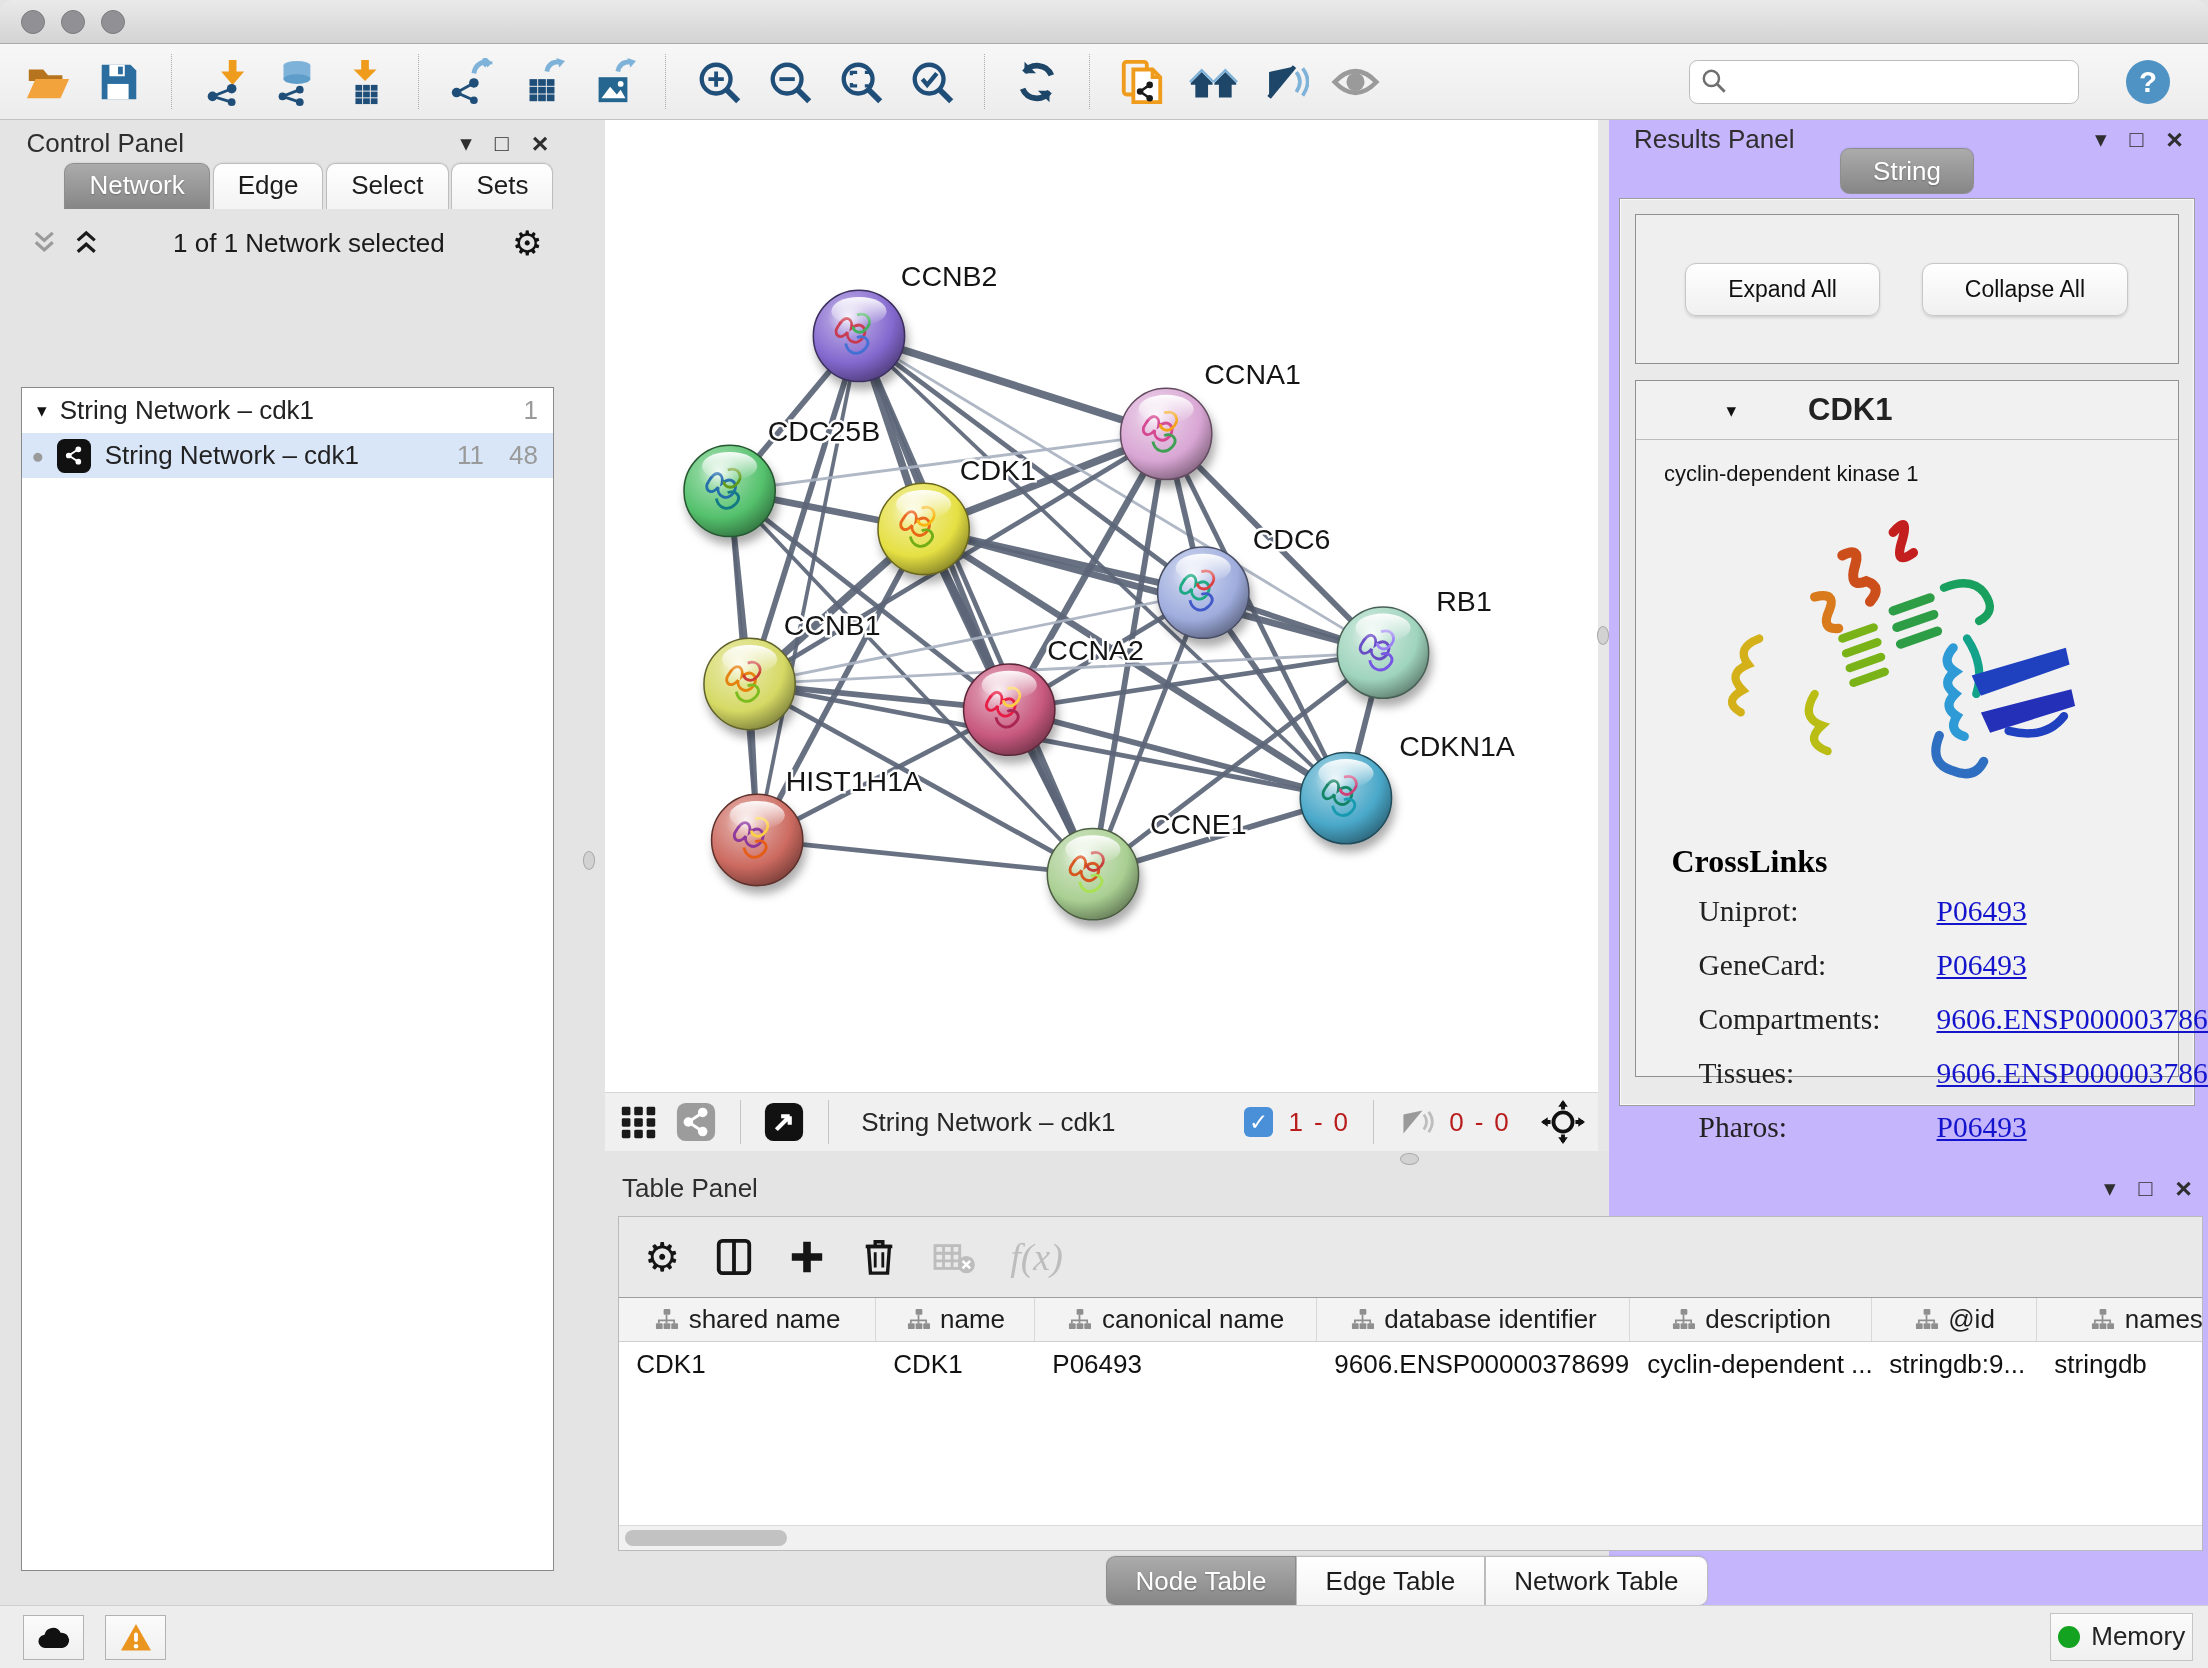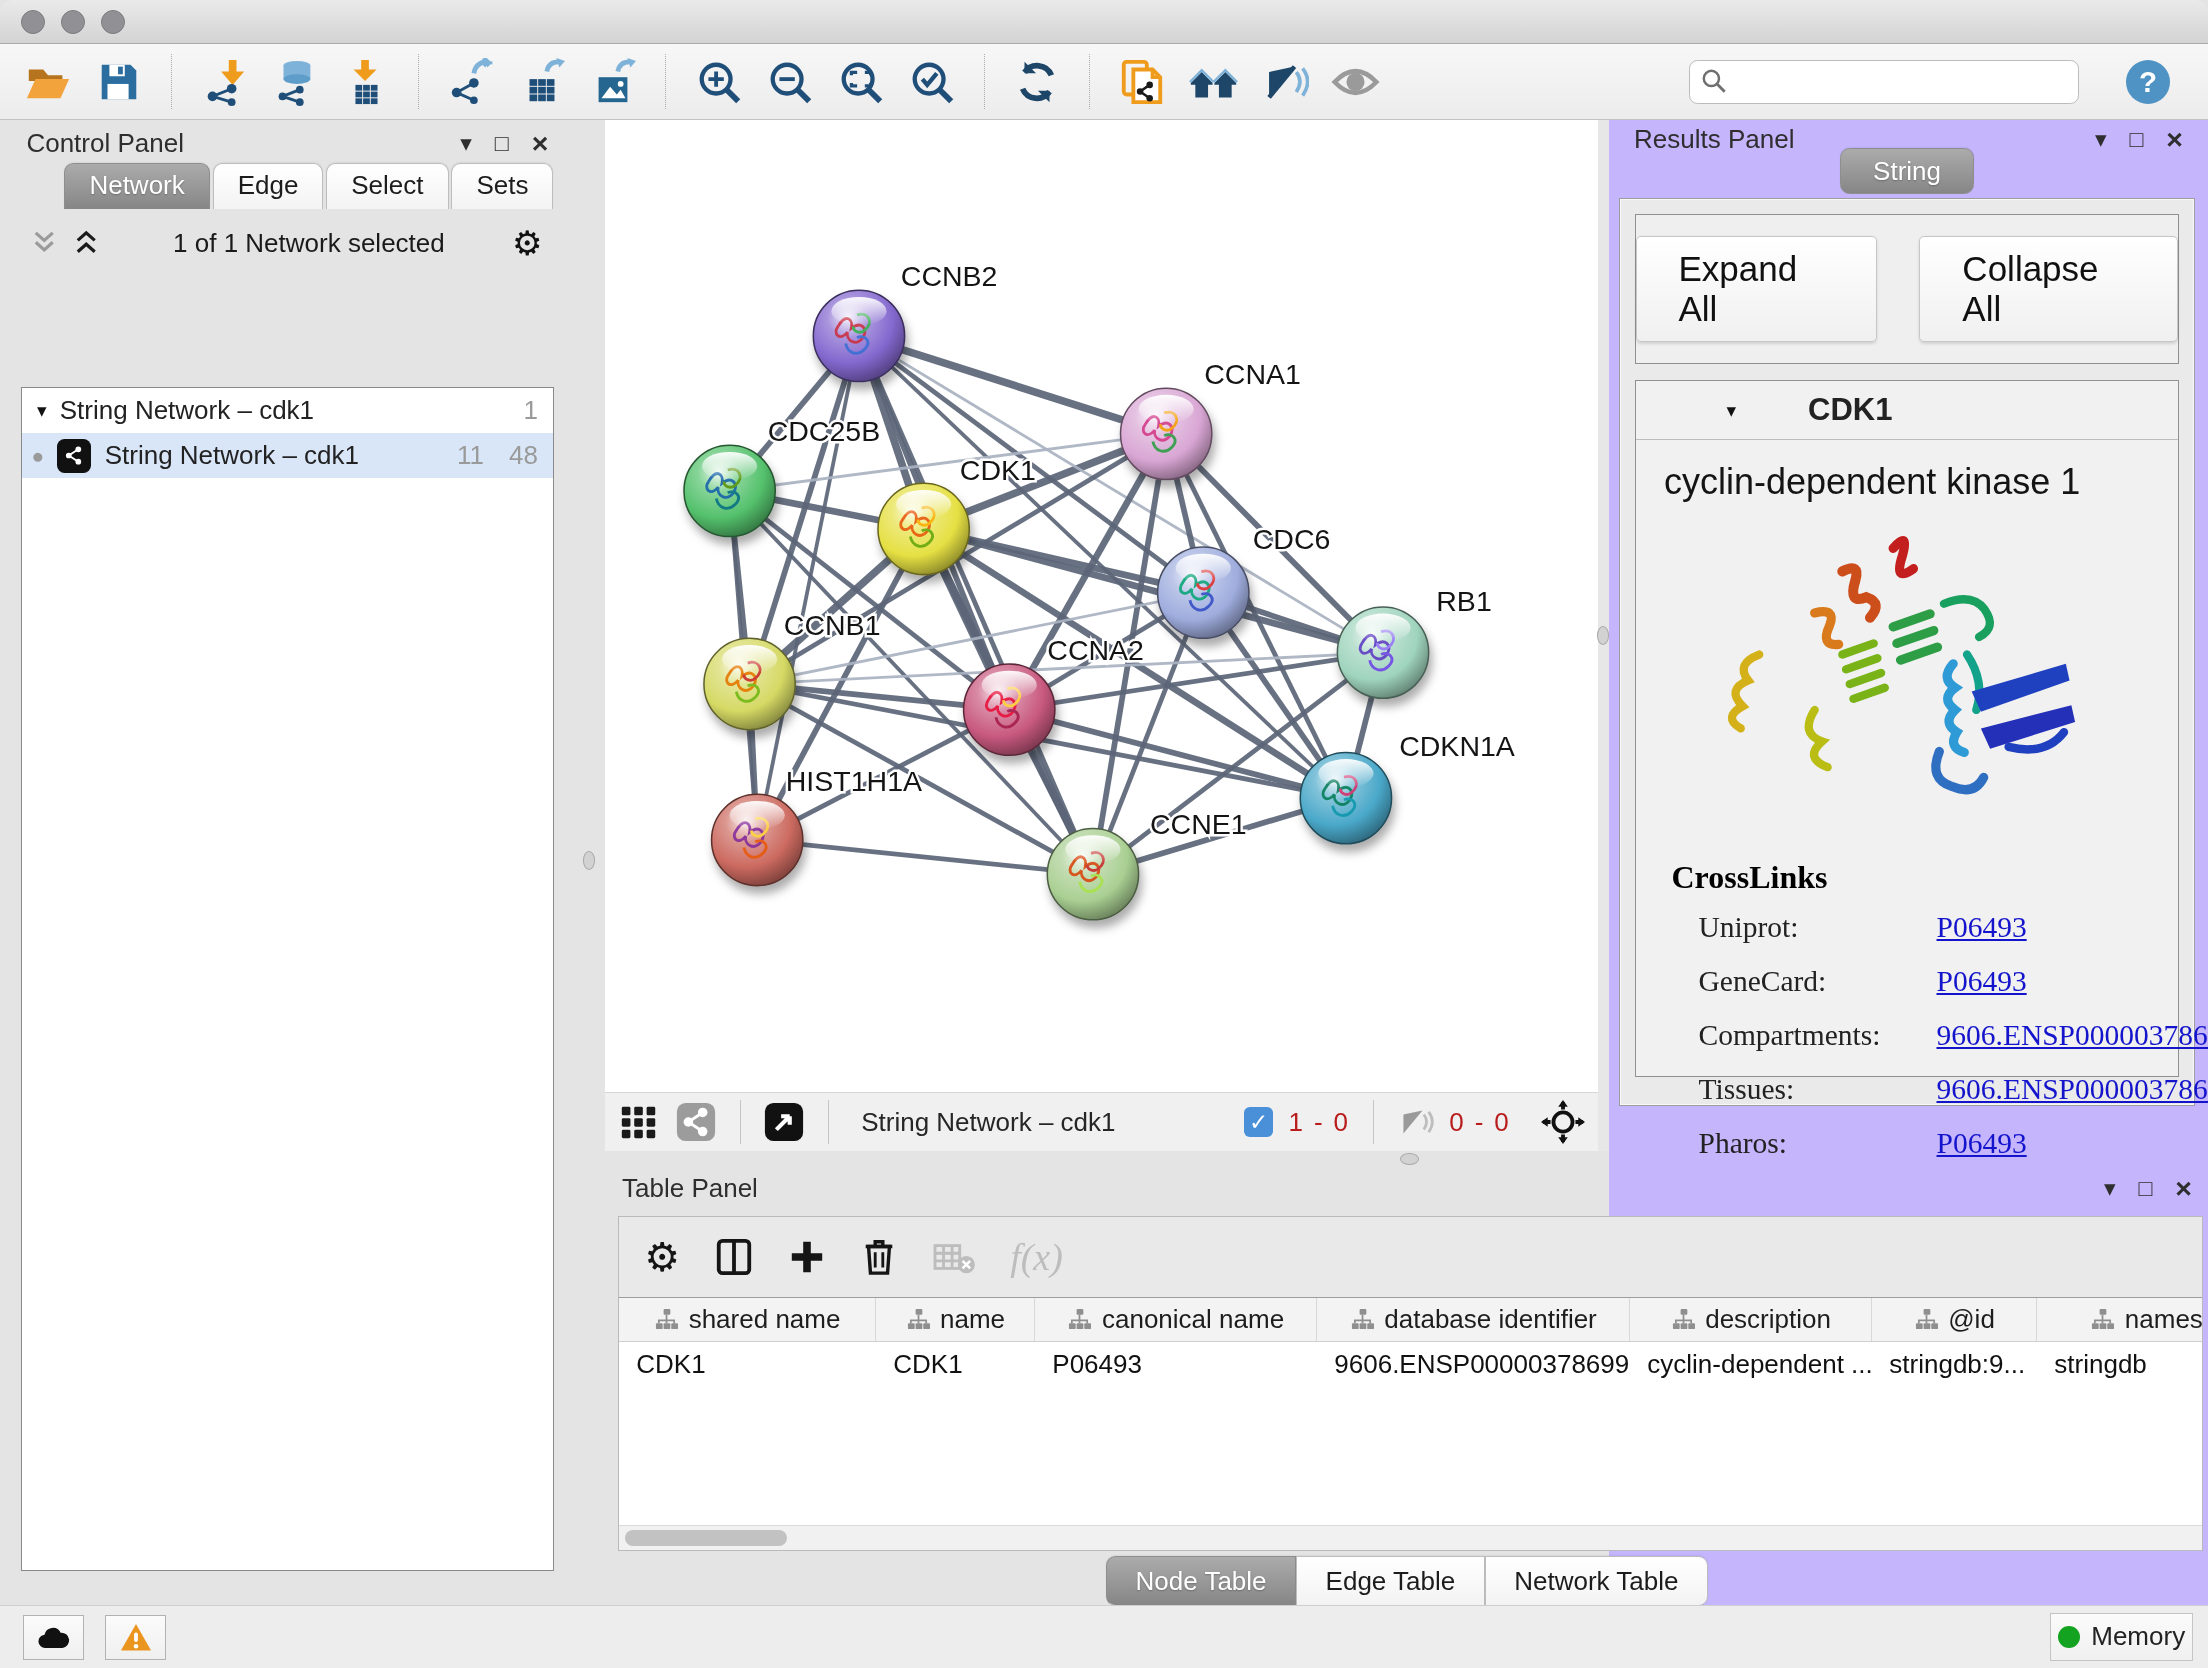--- a/index.html
+++ b/index.html
@@ -49,26 +49,26 @@
   .chk{width:29.5px;height:29.5px;border-radius:5.7px;background:#4a90d9;color:#fff;font-size:23px;display:flex;align-items:center;justify-content:center}
   .divider-v{position:absolute;left:1598px;top:120px;width:11.4px;height:1031px;background:#e7e7e7}
   .handle{position:absolute;width:12.4px;height:19px;border-radius:50%;background:#d2d2d2;border:1px solid #a9a9a9}
   
   .rpanel{position:absolute;left:1609px;top:120px;width:599px;height:1507px;background:#c4b5fd}
   .rpanel .phead{padding:0 25px;height:38px}
   .stringtab{position:absolute;left:0;right:0;top:28px;display:flex;justify-content:center}
   .stringtab .tab{border-radius:9.5px;border-bottom:1px solid #8e8e8e;padding:6.7px 32px}
   .rbox{position:absolute;left:9.5px;right:13.3px;top:78px;bottom:521px;border:1.9px solid #9d9d9d;background:#eaeaea;box-shadow:inset 0 0 0 1px #f8f8f8}
   .rboxa{margin:15px;height:150px;border:1.9px solid #909090;background:#efefef;display:flex;align-items:center;justify-content:center;gap:42px}
-  .btn{padding:12px 42px;background:linear-gradient(#ffffff,#f0f0f0);border:1.9px solid #c7c7c7;border-radius:5px;font-size:35px;color:#101010;box-shadow:0 1.9px 2.9px rgba(0,0,0,.12)}
+  .btn{padding:12px 42px;background:linear-gradient(#ffffff,#f0f0f0);border:1.9px solid #c7c7c7;border-radius:11px;font-size:23px;color:#101010;box-shadow:0 1.9px 2.9px rgba(0,0,0,.12)}
   .rboxb{margin:0 15px 15px;border:1.9px solid #909090;background:#f1f1f1;position:absolute;left:0;right:0;top:181px;bottom:13.3px}
   .sechead{height:59px;border-bottom:1.9px solid #bdbdbd;display:flex;align-items:center;background:#f1f1f1}
   .sechead .tri{margin-left:91px}
   .sechead .gene{font-weight:bold;font-size:31px;margin-left:72px}
-  .desc{padding:21px 28.5px 5.7px;font-size:36px;color:#141414}
+  .desc{padding:21px 28.5px 5.7px;font-size:22px;color:#141414}
   .protein{display:flex;justify-content:center;margin-top:7.6px}
   .xlinks{font-family:"Liberation Serif",serif;margin:28.5px 0 0 36px}
   .xlinks h3{font-size:32px;margin-bottom:15px;color:#000}
   .xrow{display:grid;grid-template-columns:238px auto;font-size:29.5px;margin:0 0 21px 27px}
   .xrow a{color:#1414cc;text-decoration:underline}
   
   .tpanel{position:absolute;left:605px;top:1168px;width:1604px;height:430px}
   .tpanel .phead{padding:0 17px;height:40px}
   .tbox{position:absolute;left:13.3px;right:5.7px;top:48px;height:335px;border:1px solid #bababa;background:#e9e9e9}
   .ttool{height:80px;display:flex;align-items:center;padding-left:25px;gap:34px}

